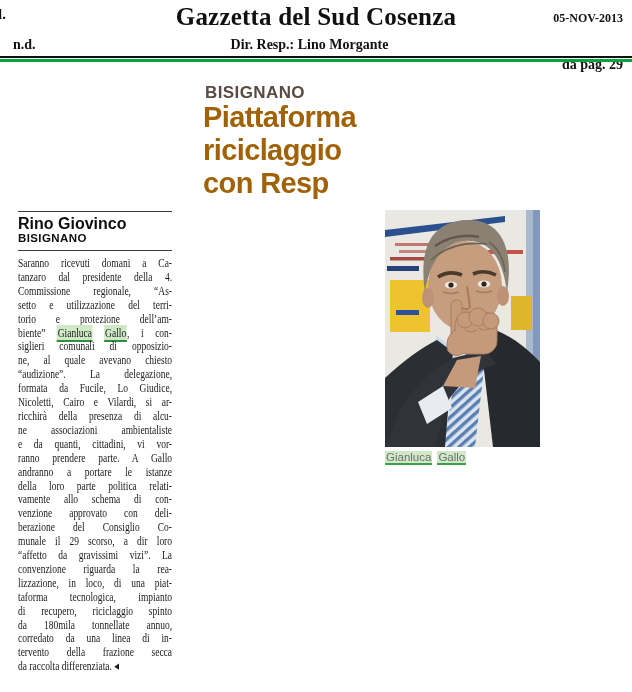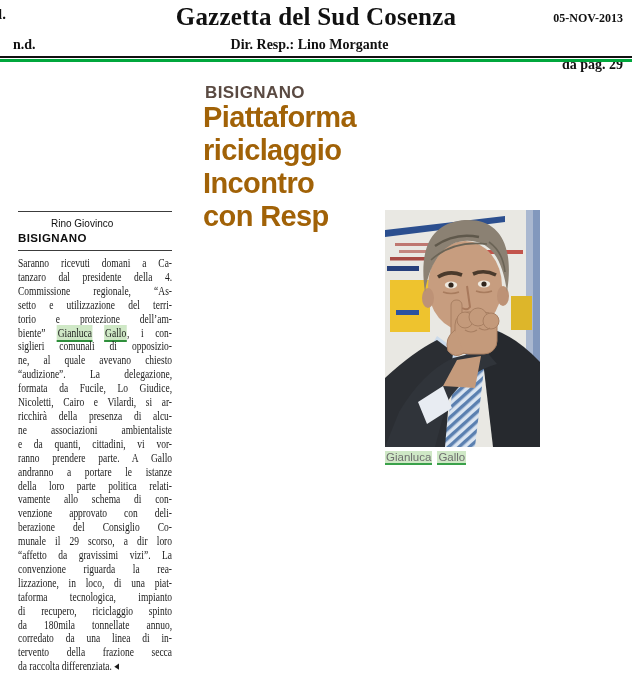--- a/index.html
+++ b/index.html
@@ -24,22 +24,22 @@
               font-family:"Liberation Sans", sans-serif; font-weight:bold;
               font-size:17px; letter-spacing:0.4px; }
   .headline { position:absolute; left:203px; top:101px;
               font-family:"Liberation Sans", sans-serif; font-weight:bold;
               font-size:29px; line-height:33px; letter-spacing:-0.6px; color:#a16207; }
 
   
   .byline { position:absolute; left:18px; top:211px; width:154px;
             border-top:1px solid #3c3c3c; border-bottom:1px solid #3c3c3c;
             padding:4px 0 5px 0; }
-  .byline .author { font-family:"Liberation Sans", sans-serif; font-weight:normal;
-                    font-size:10px; line-height:15px; color:#0e0e0e;margin-left:33px; }
+  .byline .author { font-family:"Liberation Sans", sans-serif; font-weight:bold;
+                    font-size:16px; line-height:15px; color:#0e0e0e; }
   .byline .place  { font-family:"Liberation Sans", sans-serif; font-weight:bold;
                     font-size:11.5px; line-height:14px; letter-spacing:0.4px; color:#0e0e0e; }
 
   
   .body-col { position:absolute; left:18px; top:256px; width:211px;
               transform:scaleX(0.73); transform-origin:0 0;
               font-size:13px; line-height:13.9px; color:#1a1a1a; }
   .body-line { text-align:justify; text-align-last:justify; }
   .body-line.last { text-align-last:left; }
   .hl { padding:0 1px; }
@@ -65,21 +65,20 @@
   <div class="np-nd">n.d.</div>
   <div class="np-dir">Dir. Resp.:  Lino Morgante</div>
   <div class="np-page">da pag.  29</div>
   <div class="rule-black"></div>
   <div class="rule-green" style="background: rgb(0, 167, 60);"></div>
 
   <div class="kicker" style="color: rgb(90, 74, 66);">BISIGNANO</div>
   <div class="headline">
       <div>Piattaforma</div>
       <div>riciclaggio</div>
-      <div>Incontro</div>
       <div>con Resp</div>
     </div>
 
   <div class="byline">
     <div class="author">Rino Giovinco</div>
     <div class="place">BISIGNANO</div>
   </div>
 
   <div class="body-col">
       <div class="body-line"><span>Saranno ricevuti domani a Ca-</span></div>

